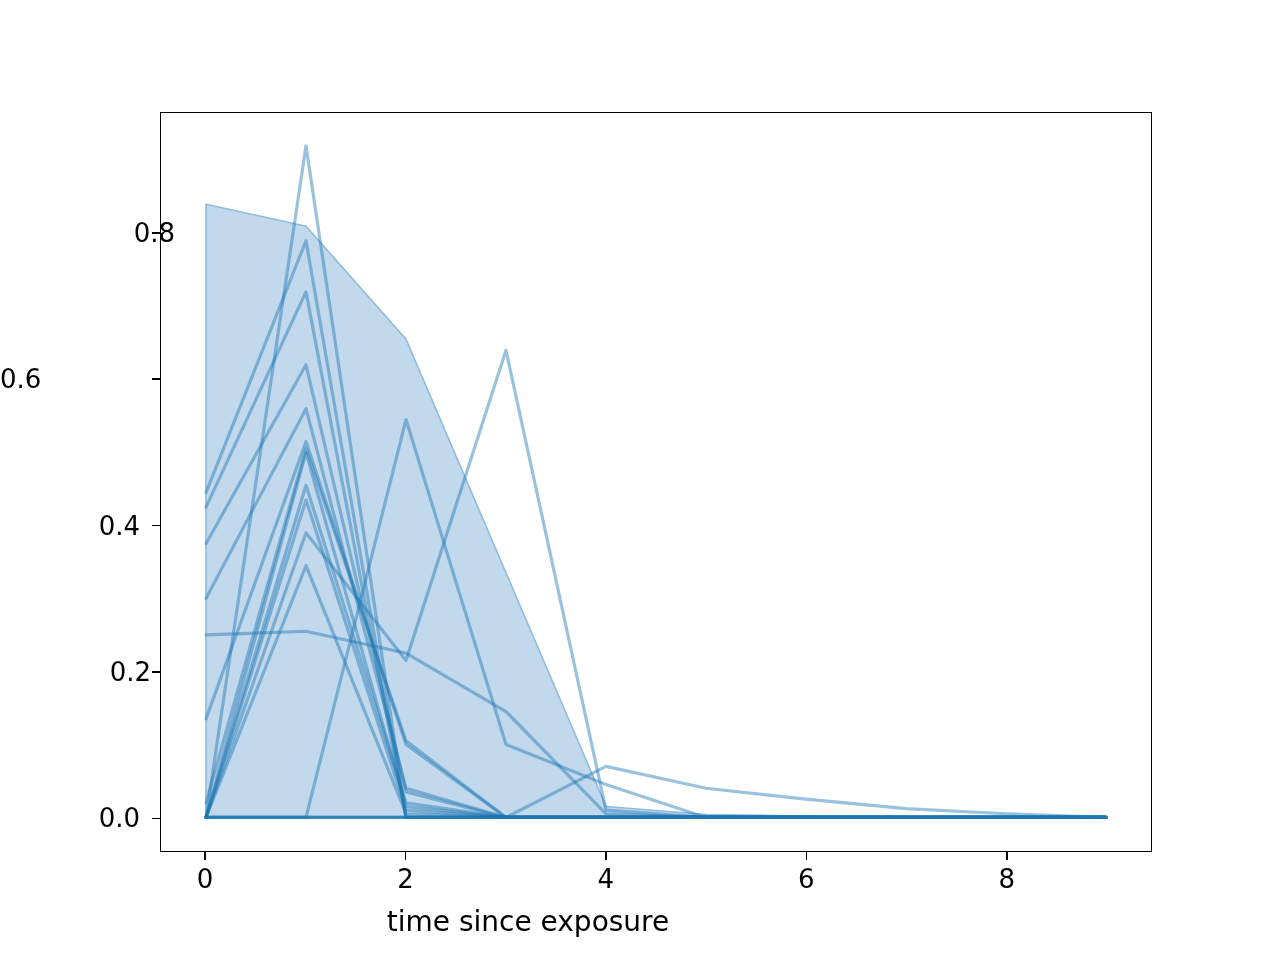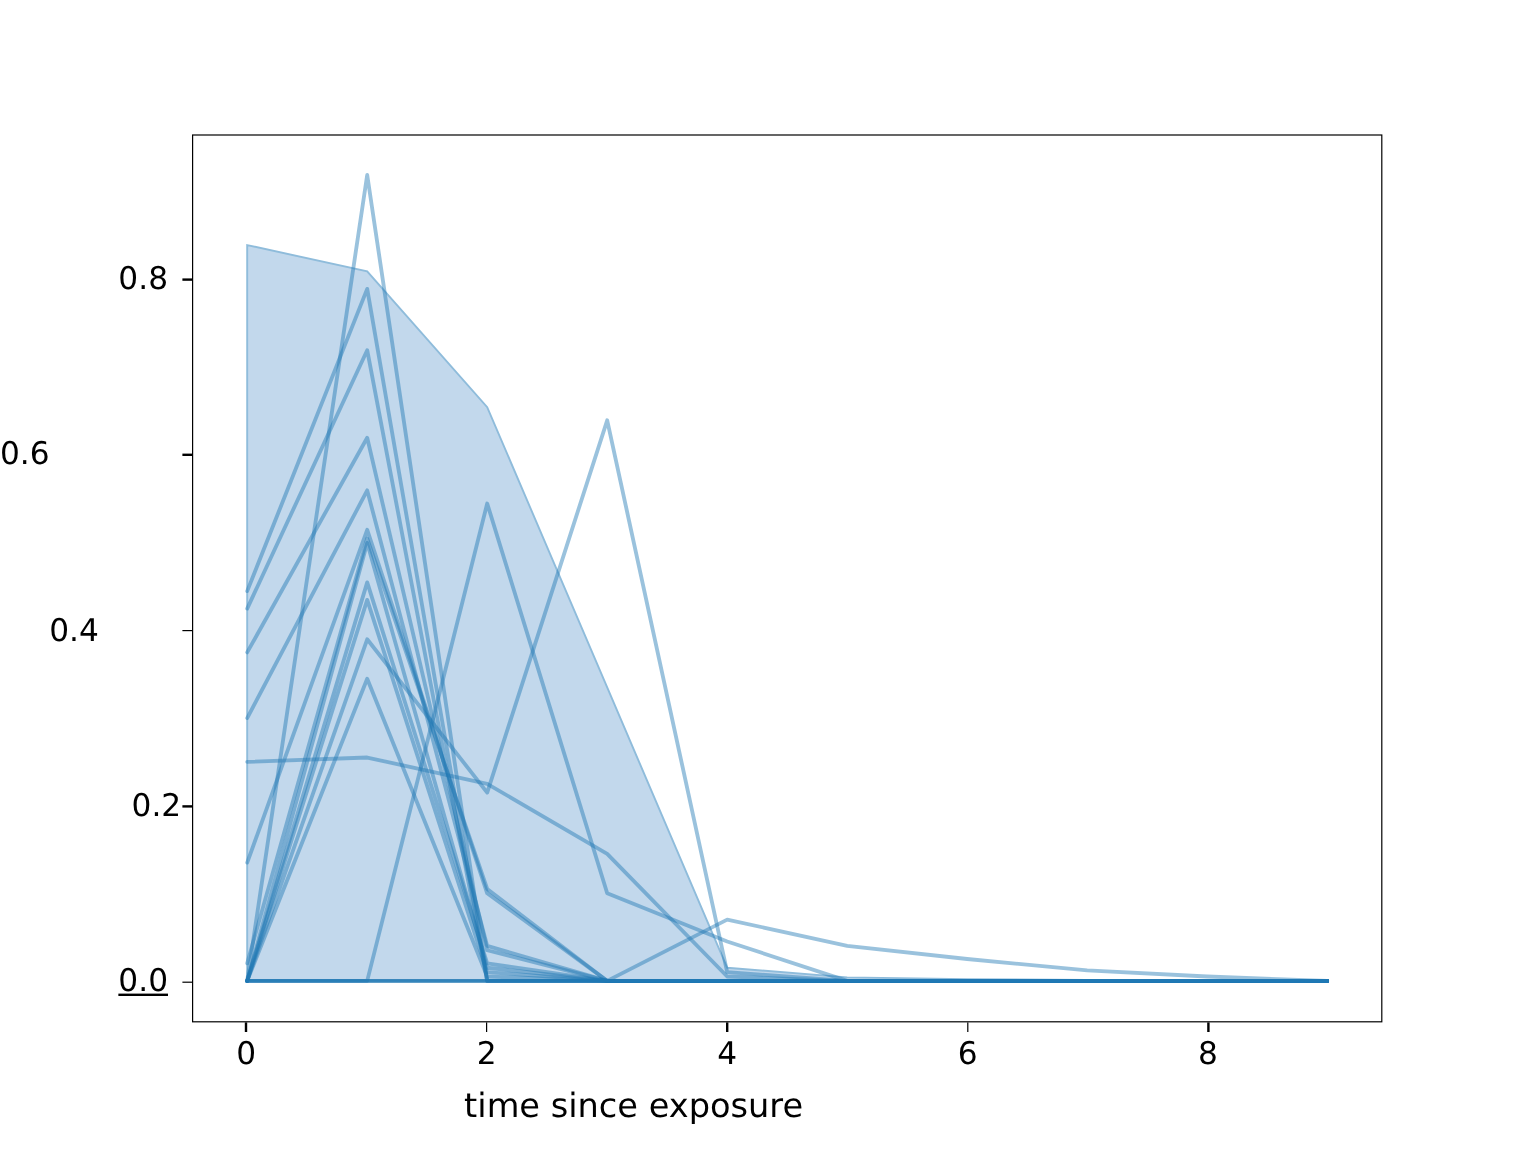--- a/index.html
+++ b/index.html
@@ -107,29 +107,29 @@
           <polyline points="45.0909090909091,706.3303659742829 145.29292929292933,453.80811078140454 245.49494949494957,702.6706231454006 345.6969696969698,706.3303659742829 445.89898989898995,706.3303659742829 546.1010101010102,706.3303659742829 646.3030303030304,706.3303659742829 746.5050505050506,706.3303659742829 846.7070707070708,706.3303659742829 946.909090909091,706.3303659742829" fill="none" stroke="#1f77b4" stroke-opacity="0.45" stroke-width="3.2" stroke-linejoin="round" stroke-linecap="round"></polyline>
           <polyline points="45.0909090909091,706.3303659742829 145.29292929292933,706.3303659742829 245.49494949494957,706.3303659742829 345.6969696969698,706.3303659742829 445.89898989898995,655.0939663699307 546.1010101010102,677.0524233432245 646.3030303030304,688.0316518298714 746.5050505050506,697.5469831849654 846.7070707070708,702.6706231454006 946.909090909091,706.3303659742829" fill="none" stroke="#1f77b4" stroke-opacity="0.45" stroke-width="3.2" stroke-linejoin="round" stroke-linecap="round"></polyline>
           <polyline points="45.0909090909091,706.3303659742829 145.29292929292933,706.3303659742829 245.49494949494957,706.3303659742829 345.6969696969698,706.3303659742829 445.89898989898995,706.3303659742829 546.1010101010102,706.3303659742829 646.3030303030304,706.3303659742829 746.5050505050506,706.3303659742829 846.7070707070708,706.3303659742829 946.909090909091,706.3303659742829" fill="none" stroke="#1f77b4" stroke-opacity="0.45" stroke-width="3.2" stroke-linejoin="round" stroke-linecap="round"></polyline>
           <polyline points="45.0909090909091,706.3303659742829 145.29292929292933,706.3303659742829 245.49494949494957,706.3303659742829 345.6969696969698,706.3303659742829 445.89898989898995,706.3303659742829 546.1010101010102,706.3303659742829 646.3030303030304,706.3303659742829 746.5050505050506,706.3303659742829 846.7070707070708,706.3303659742829 946.909090909091,706.3303659742829" fill="none" stroke="#1f77b4" stroke-opacity="0.45" stroke-width="3.2" stroke-linejoin="round" stroke-linecap="round"></polyline>
         </g>
     </svg>
   </div>
 
   <div id="ytick-group">
       <div class="ytick-mark" style="left: 152px; top: 817.53px;"></div>
-      <div class="ytick-label" style="width: 140px; left: 0px; top: 818.33px; text-align: right; text-decoration: underline;">0.0</div>
+      <div class="ytick-label" style="width: 140px; left: 0px; top: 818.33px; text-align: right;">0.0</div>
       <div class="ytick-mark" style="left: 152px; top: 671.141px;"></div>
       <div class="ytick-label" style="width: 140px; left: 0px; top: 671.941px; text-align: right; padding-left: 11px;">0.2</div>
       <div class="ytick-mark" style="left: 152px; top: 524.751px;"></div>
-      <div class="ytick-label" style="width: 140px; left: 0px; top: 525.551px; text-align: left; padding-left: 41px;">0.4</div>
+      <div class="ytick-label" style="width: 140px; left: 0px; top: 525.551px; text-align: right;">0.4</div>
       <div class="ytick-mark" style="left: 152px; top: 378.361px;"></div>
       <div class="ytick-label" style="width: 140px; left: 0px; top: 379.161px; text-align: left;">0.6</div>
       <div class="ytick-mark" style="left: 152px; top: 231.972px;"></div>
-      <div class="ytick-label" style="width: 140px; left: 0px; top: 232.772px; text-align: right;">0.8</div>
+      <div class="ytick-label" style="width: 140px; left: 0px; top: 232.772px; text-align: right; padding-left: 35px;">0.8</div>
     </div>
   <div id="xtick-group">
       <div class="xtick-mark" style="left: 204.291px; top: 852px;"></div>
       <div class="xtick-label" style="left: 205.091px; top: 866px;">0</div>
       <div class="xtick-mark" style="left: 404.695px; top: 852px;"></div>
       <div class="xtick-label" style="left: 405.495px; top: 866px;">2</div>
       <div class="xtick-mark" style="left: 605.099px; top: 852px;"></div>
       <div class="xtick-label" style="left: 605.899px; top: 866px;">4</div>
       <div class="xtick-mark" style="left: 805.503px; top: 852px;"></div>
       <div class="xtick-label" style="left: 806.303px; top: 866px;">6</div>

